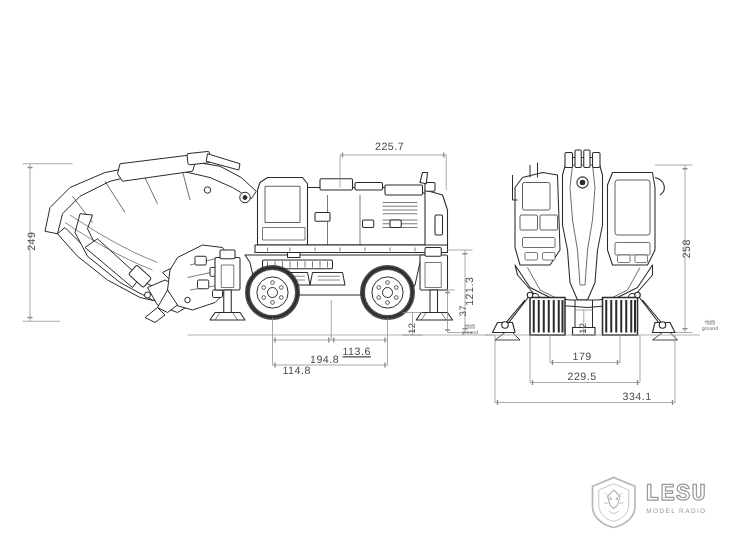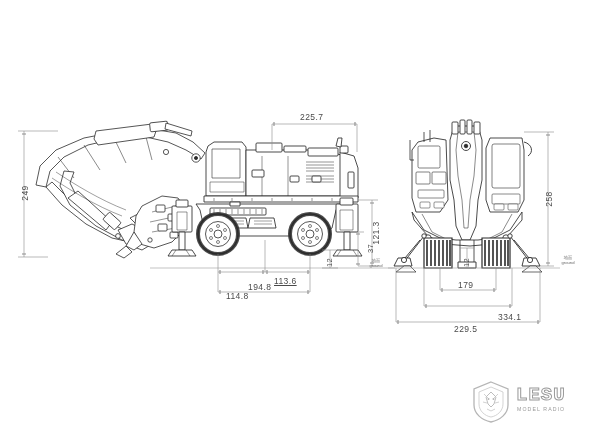--- a/index.html
+++ b/index.html
@@ -343,21 +343,21 @@
   <div class="dimtxt" style="left:274px;top:276px;text-decoration:underline;">113.6</div>
 
   <div class="dimtxt" style="left:248px;top:282px;">194.8</div>
 
   <div class="dimtxt rot" style="left:541px;top:194px;transform:rotate(-90deg);">258</div>
 
   <div class="dimtxt rot" style="left:462px;top:258px;transform:rotate(-90deg);font-size:7.5px;">12</div>
 
   <div class="dimtxt" style="left:458px;top:280px;">179</div>
 
-  <div class="dimtxt" style="left:454px;top:296px;margin-top:28px;">229.5</div>
+  <div class="dimtxt" style="left:454px;top:296px;">229.5</div>
 
   <div class="dimtxt" style="left:454px;top:312px;margin-left:44px;">334.1</div>
 
   <div style="position:absolute;left:364px;top:258px;width:24px;">
     <div class="tiny">地面</div>
     <div class="tiny">ground</div>
   </div>
 
   <div style="position:absolute;left:556px;top:255px;width:24px;">
     <div class="tiny">地面</div>

